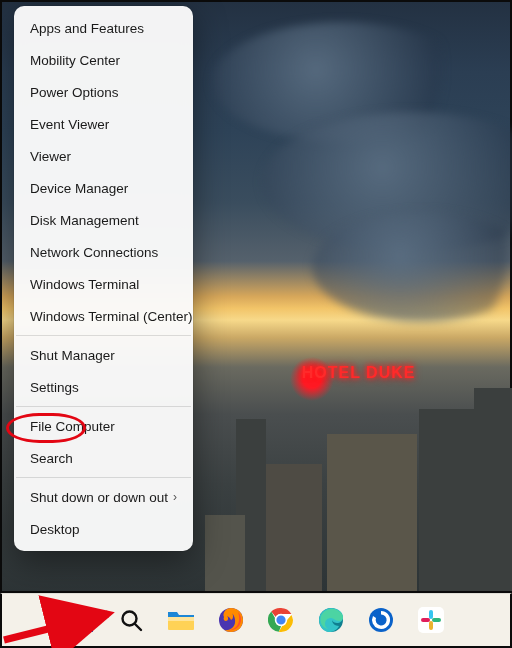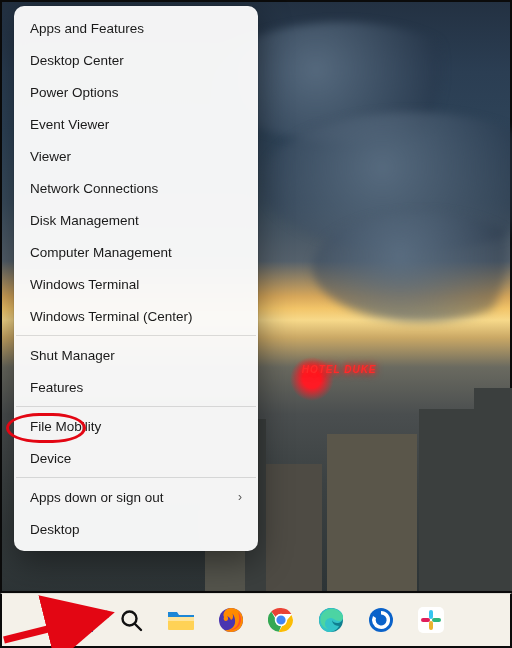--- a/index.html
+++ b/index.html
@@ -27,25 +27,25 @@
     border:2px solid #0b0b0b;
     box-sizing:border-box;
   }
   
   .cloud{position:absolute;border-radius:50%;background:radial-gradient(circle at 40% 40%,rgba(90,110,130,.9),rgba(40,55,75,.4) 70%,transparent 75%);filter:blur(4px);}
   .c1{width:260px;height:120px;left:210px;top:20px;}
   .c2{width:300px;height:140px;left:260px;top:110px;}
   .c3{width:220px;height:110px;left:310px;top:210px;}
   .skyline{position:absolute;left:0;right:0;top:57%;height:43%;}
   .bld{position:absolute;bottom:0;background:#3b3f3e;}
-  .hotel-sign{position:absolute;left:59%;top:61.5%;font-size:10px;font-weight:700;letter-spacing:1px;color:#ff2a2a;text-shadow:0 0 4px #ff2a2a,0 0 8px #ff0000;white-space:nowrap;font-family:Arial,sans-serif;font-style:italic;}
+  .hotel-sign{position:absolute;left:59%;top:61.5%;font-size:16px;font-weight:700;letter-spacing:1px;color:#ff2a2a;text-shadow:0 0 4px #ff2a2a,0 0 8px #ff0000;white-space:nowrap;font-family:Arial,sans-serif;}
 
   
   .ctx{
-    position:absolute;left:14px;top:6px;width:244px;
+    position:absolute;left:14px;top:6px;width:179px;
     background:rgba(250,250,250,.97);
     border-radius:10px;
     box-shadow:0 10px 34px rgba(0,0,0,.45),0 0 0 1px rgba(0,0,0,.06);
     padding:6px 0;
     font-size:13.5px;color:#1a1a1a;
     backdrop-filter:blur(6px);
     text-align:right;
   }
   .mi{display:flex;align-items:center;height:32px;padding:0 16px;cursor:default;white-space:nowrap;}
   .mi .chev{margin-left:auto;color:#555;font-size:12px;}
@@ -86,63 +86,63 @@
     <div class="bld" style="left:40%;width:40px;height:30%;background:#54544c;"></div>
   </div>
   <div class="hotel-sign">HOTEL DUKE</div>
 </div>
 
 <div class="ctx" id="ctx">
     <div class="mi">
       <span>Apps and Features</span>
     </div>
     <div class="mi">
-      <span>Desktop Center</span>
+      <span>Mobility Center</span>
     </div>
     <div class="mi">
       <span>Power Options</span>
     </div>
     <div class="mi">
       <span>Event Viewer</span>
     </div>
     <div class="mi">
       <span>Viewer</span>
     </div>
     <div class="mi">
+      <span>Device Manager</span>
+    </div>
+    <div class="mi">
+      <span>Disk Management</span>
+    </div>
+    <div class="mi">
       <span>Network Connections</span>
     </div>
     <div class="mi">
-      <span>Disk Management</span>
-    </div>
-    <div class="mi">
-      <span>Computer Management</span>
-    </div>
-    <div class="mi">
       <span>Windows Terminal</span>
     </div>
     <div class="mi">
       <span>Windows Terminal (Center)</span>
     </div>
     <div class="sep"></div>
     <div class="mi">
       <span>Shut Manager</span>
     </div>
     <div class="mi">
-      <span>Features</span>
+      <span>Settings</span>
     </div>
     <div class="sep"></div>
     <div class="mi">
-      <span>File Mobility</span>
-    </div>
-    <div class="mi">
-      <span>Device</span>
+      <span>File Computer</span>
+    </div>
+    <div class="mi">
+      <span>Search</span>
     </div>
     <div class="sep"></div>
     <div class="mi">
-      <span>Apps down or sign out</span>
+      <span>Shut down or down out</span>
       <span class="chev">›</span>
     </div>
     <div class="mi">
       <span>Desktop</span>
     </div>
   </div>
 <div class="highlight-ring"></div>
 
 <div class="taskbar">
   <div class="ticon" title="Start">

